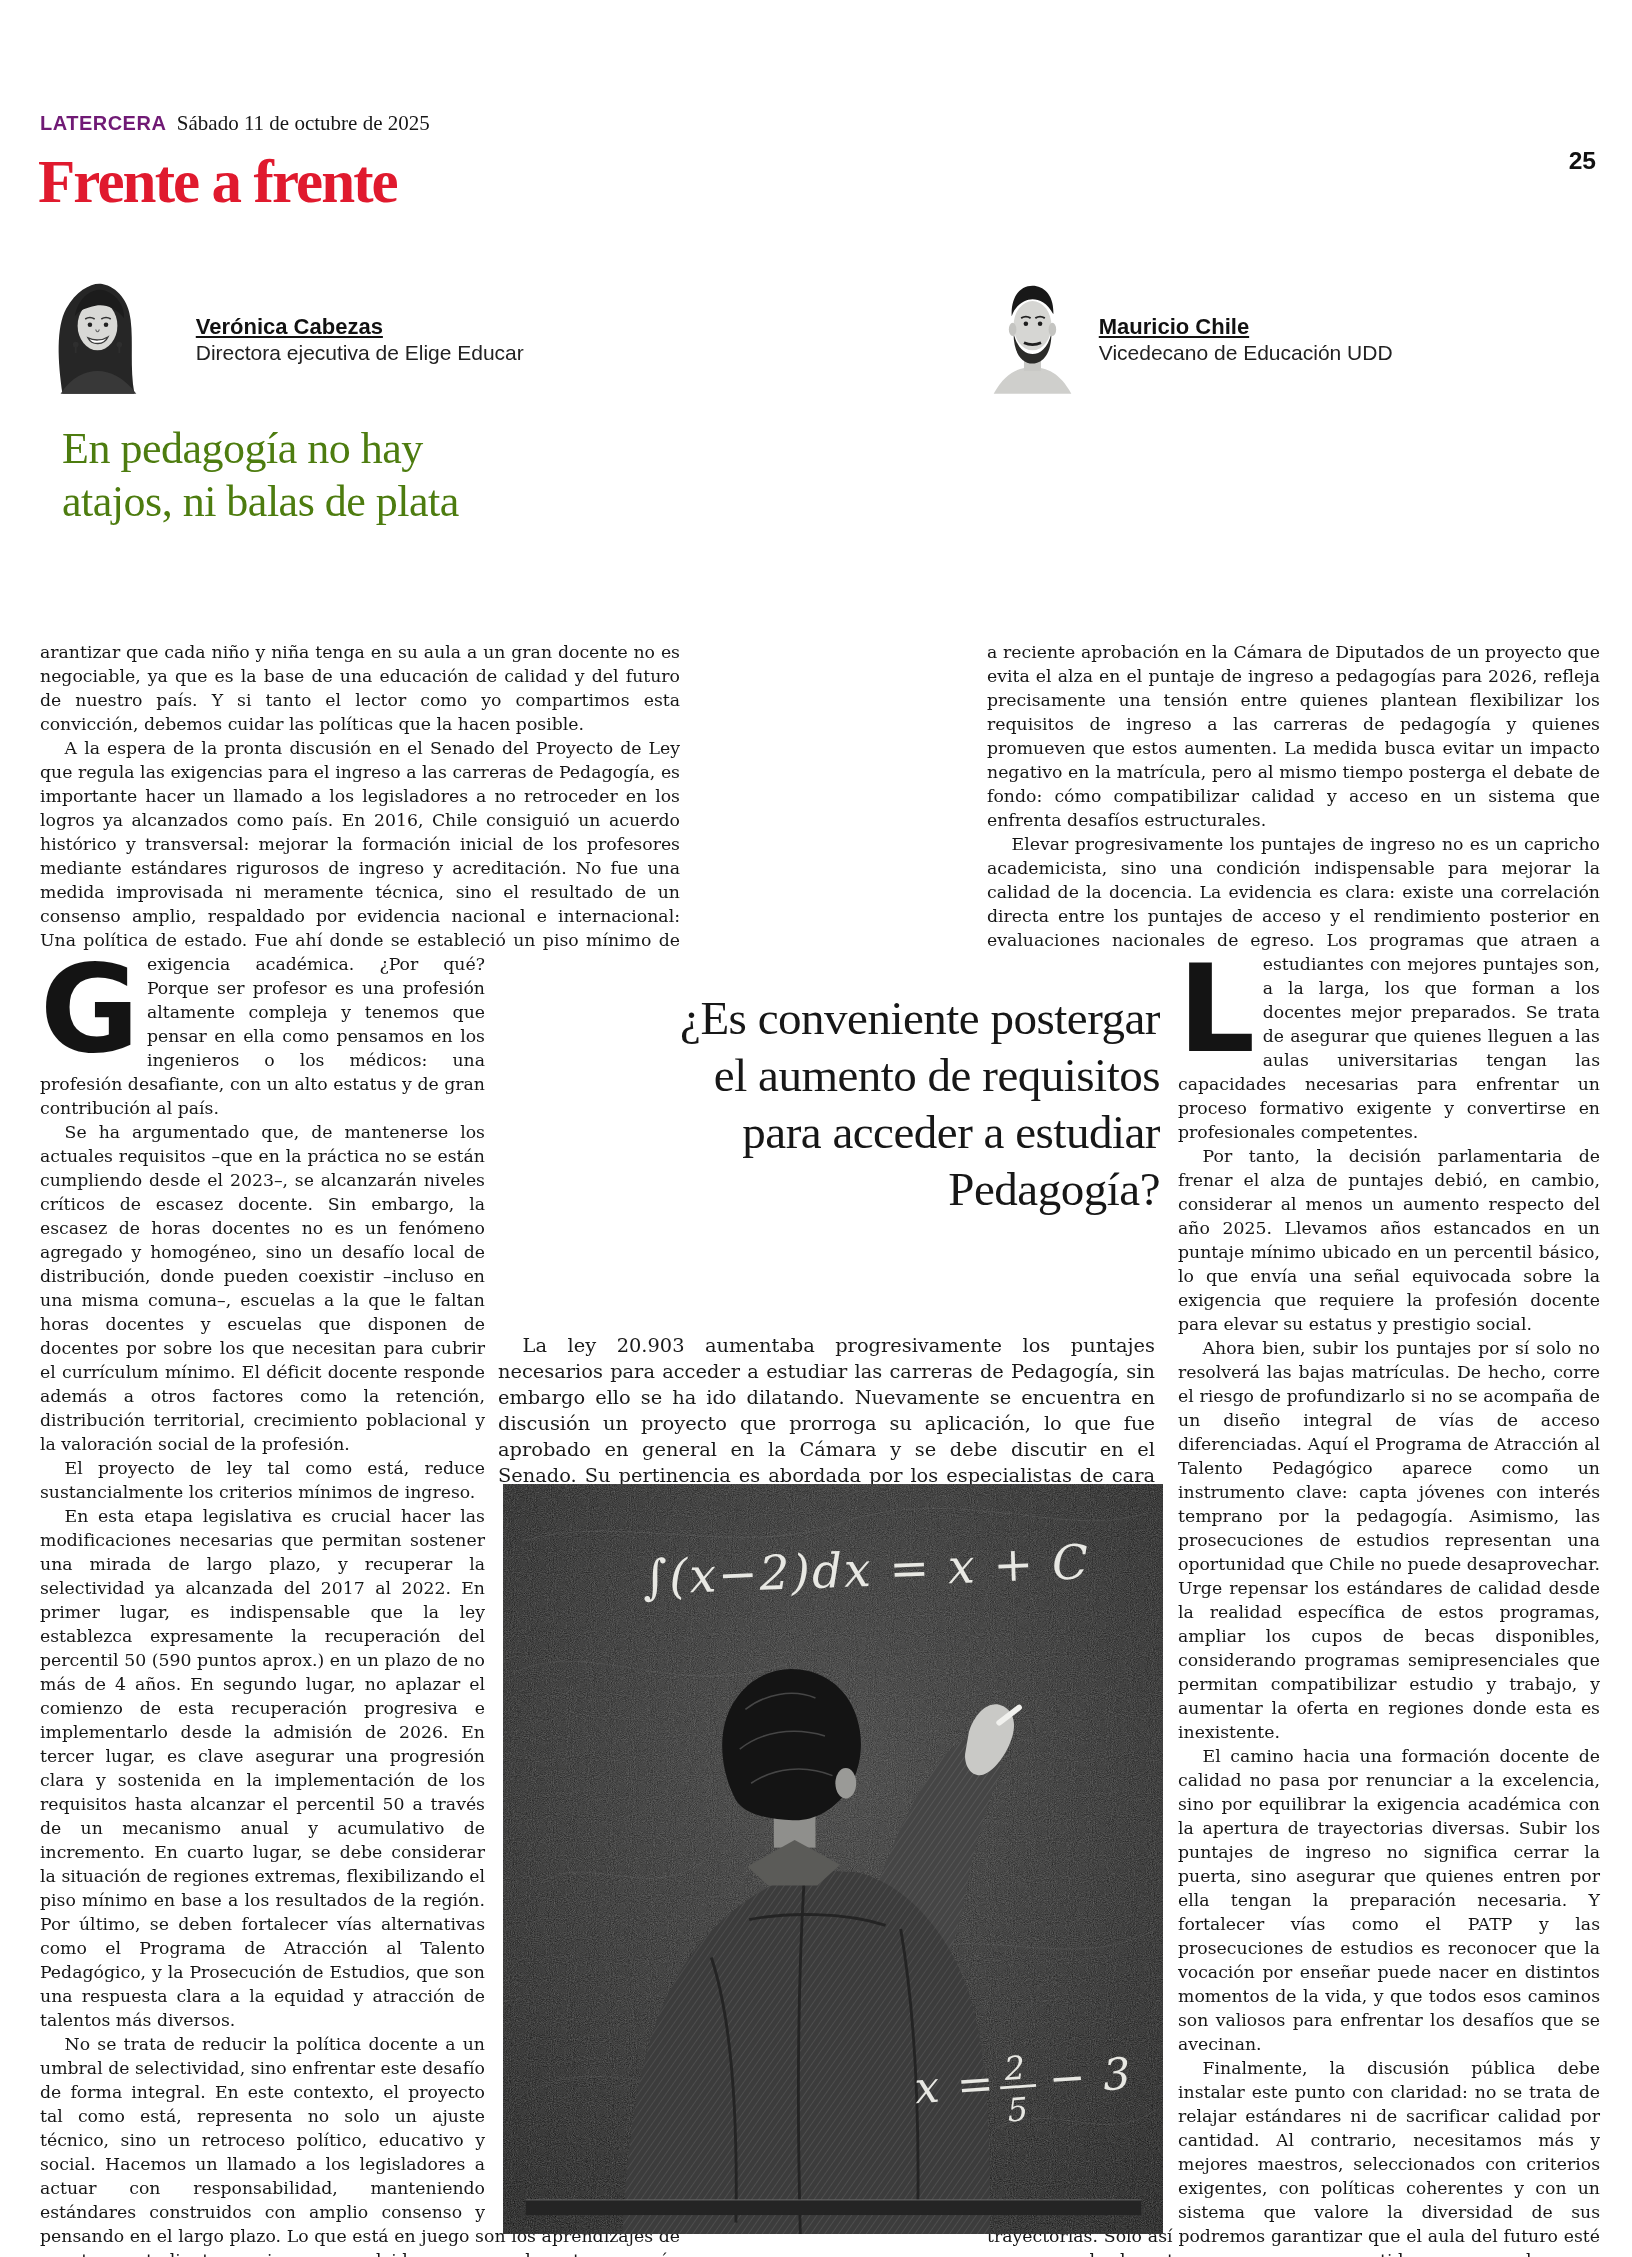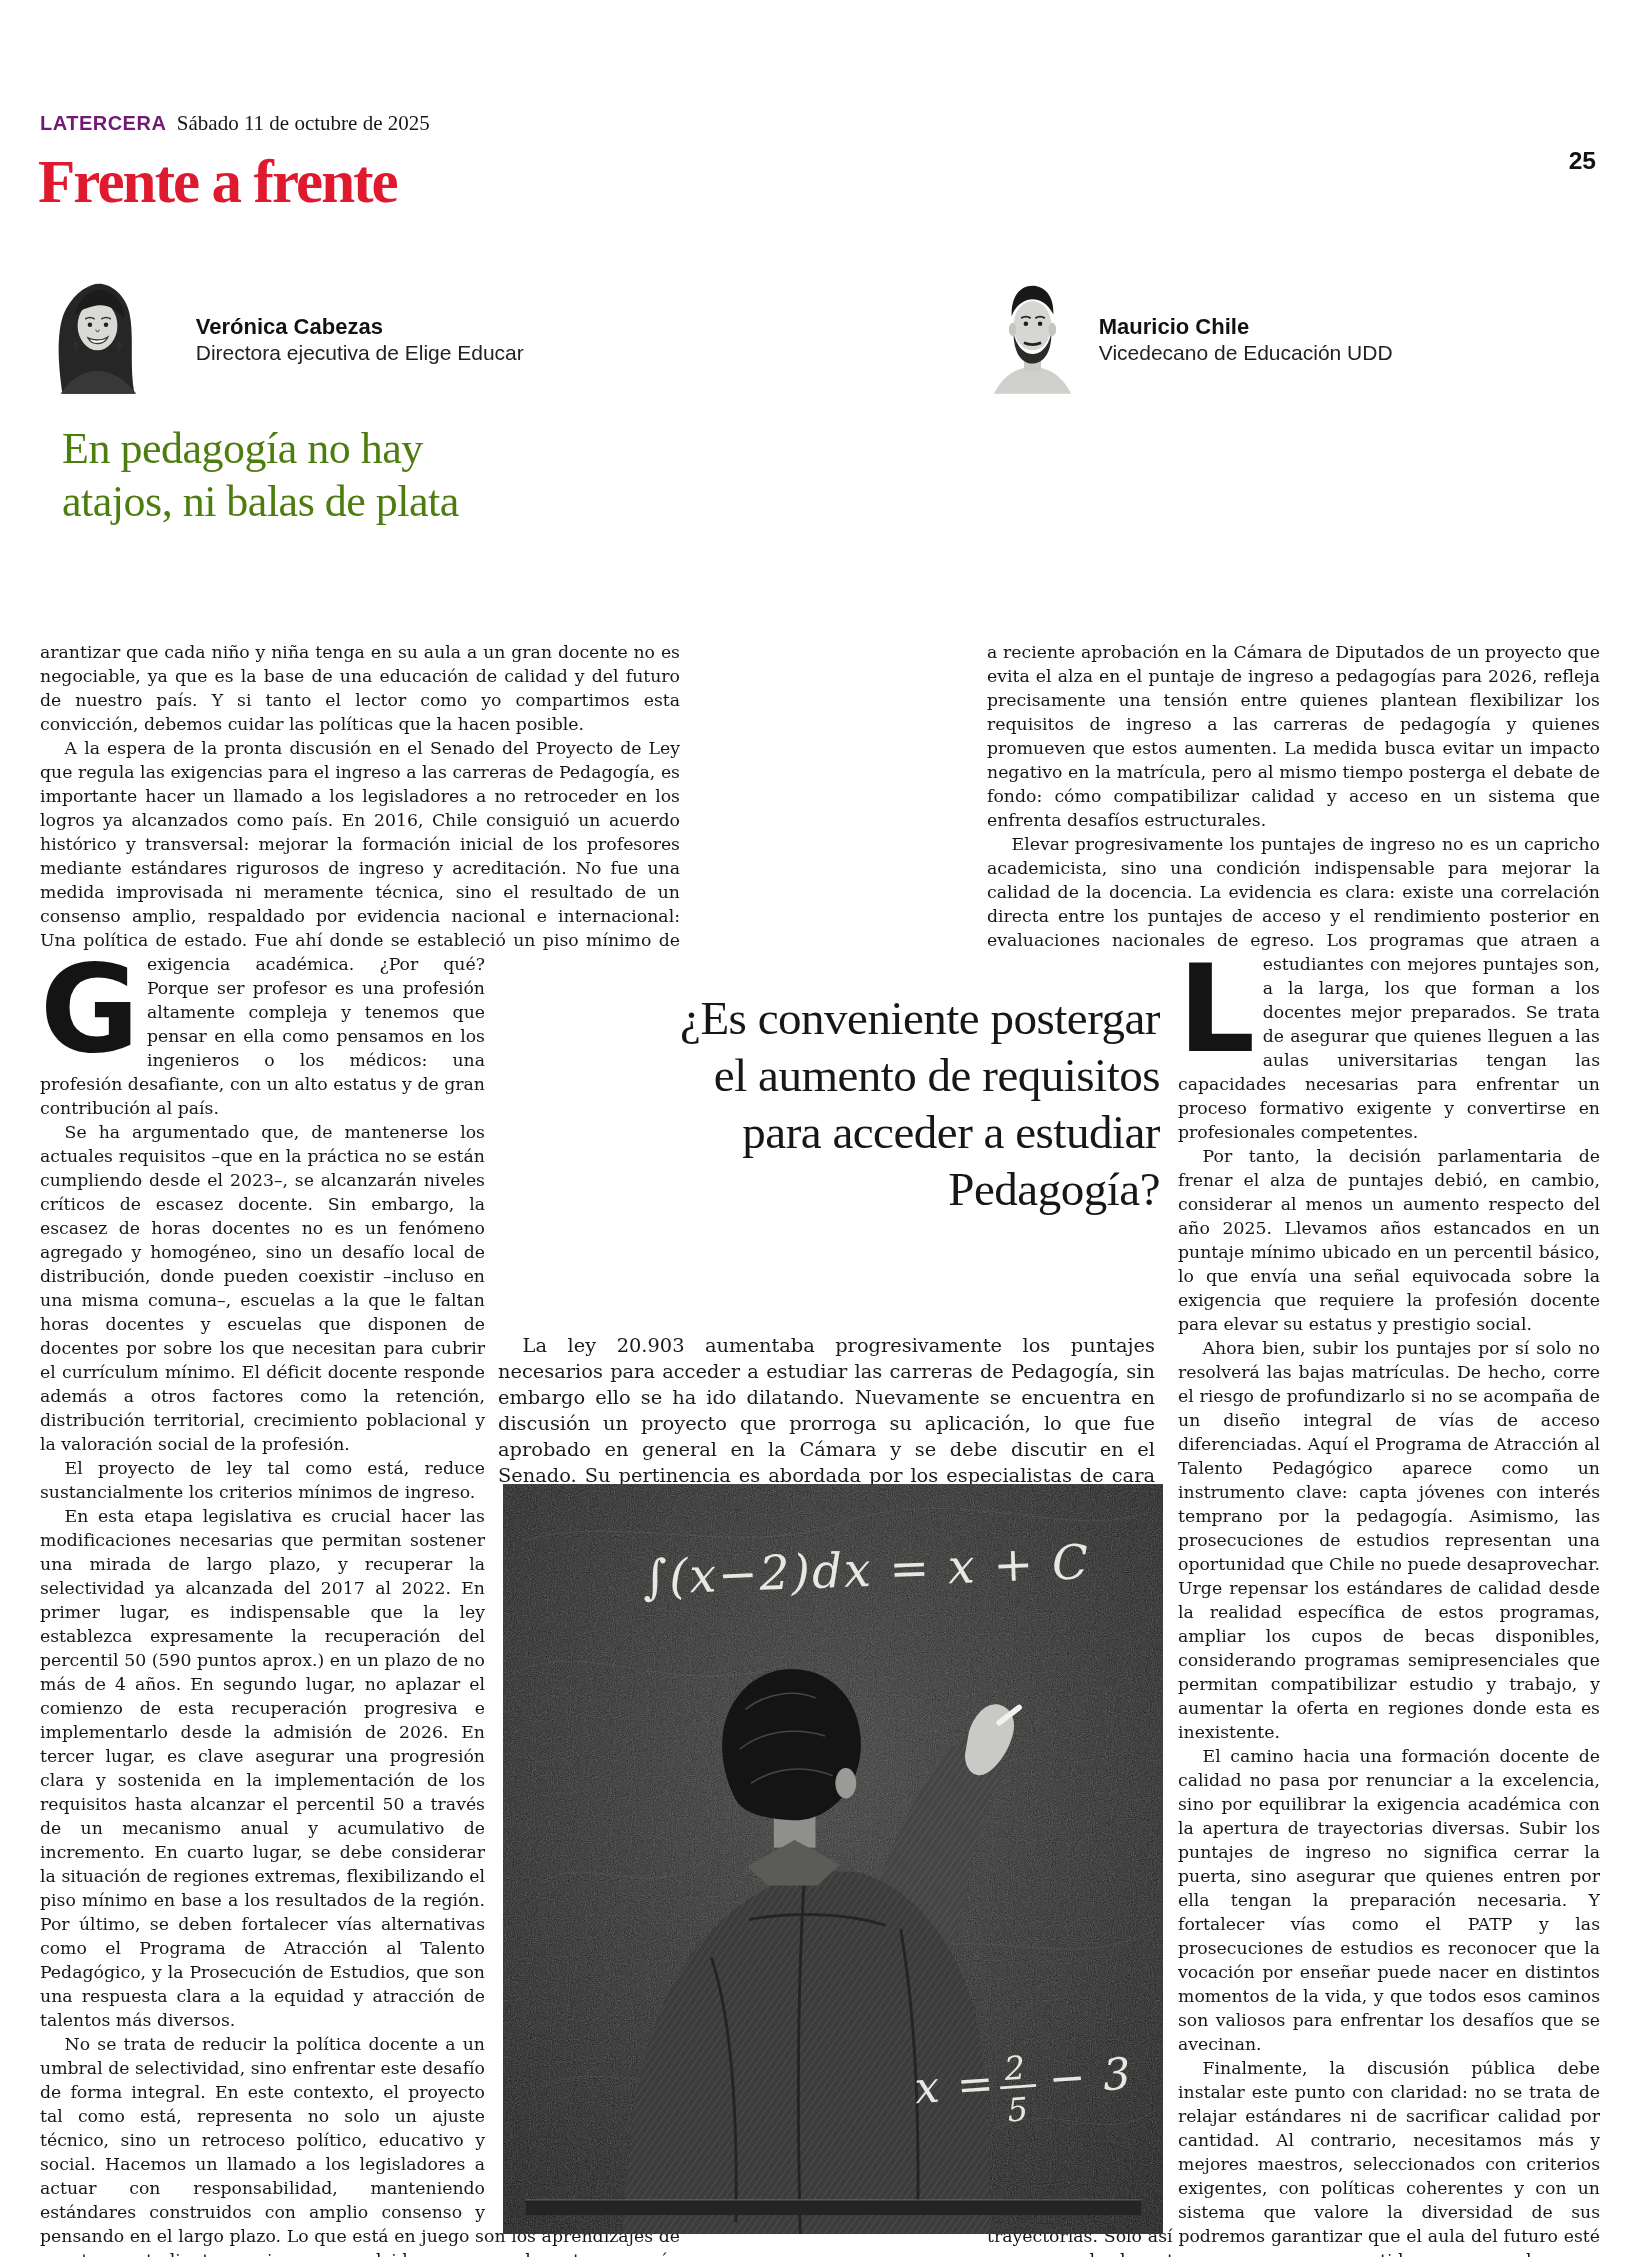--- a/index.html
+++ b/index.html
@@ -14,21 +14,21 @@
 
   .section-title{position:absolute;left:38px;top:151px;
       font:700 61px/62px "Liberation Serif",serif;color:#e01a2e;letter-spacing:-1.9px;text-align:right;}
 
   
   .byline{position:absolute;top:280px;}
   .byline.left{left:53px;} .byline.right{left:988px;}
   .portrait{width:89px;height:114px;display:inline-block;vertical-align:top;}
   .byline-text{display:inline-block;vertical-align:top;margin-left:49px;margin-top:34px;}
   .byline.right .byline-text{margin-left:17px;}
-  .author-name{font:700 22px/25.6px "Liberation Sans",sans-serif;color:#121212;}
+  .author-name{font:700 22px/25.6px "Liberation Sans",sans-serif;color:#121212;text-decoration:underline;}
   .author-role{font:400 21px/25.6px "Liberation Sans",sans-serif;color:#222;}
 
   
   .headline{position:absolute;top:422px;font:400 44px/53px "Liberation Serif",serif;
       color:#4d7c0f;letter-spacing:-0.5px;}
   .headline div{white-space:nowrap;}
   .headline.left{left:62px;} .headline.right{left:1016px;}
 
   
   .col{position:absolute;top:640px;font-size:17.3px;line-height:24px;text-align:justify;}

